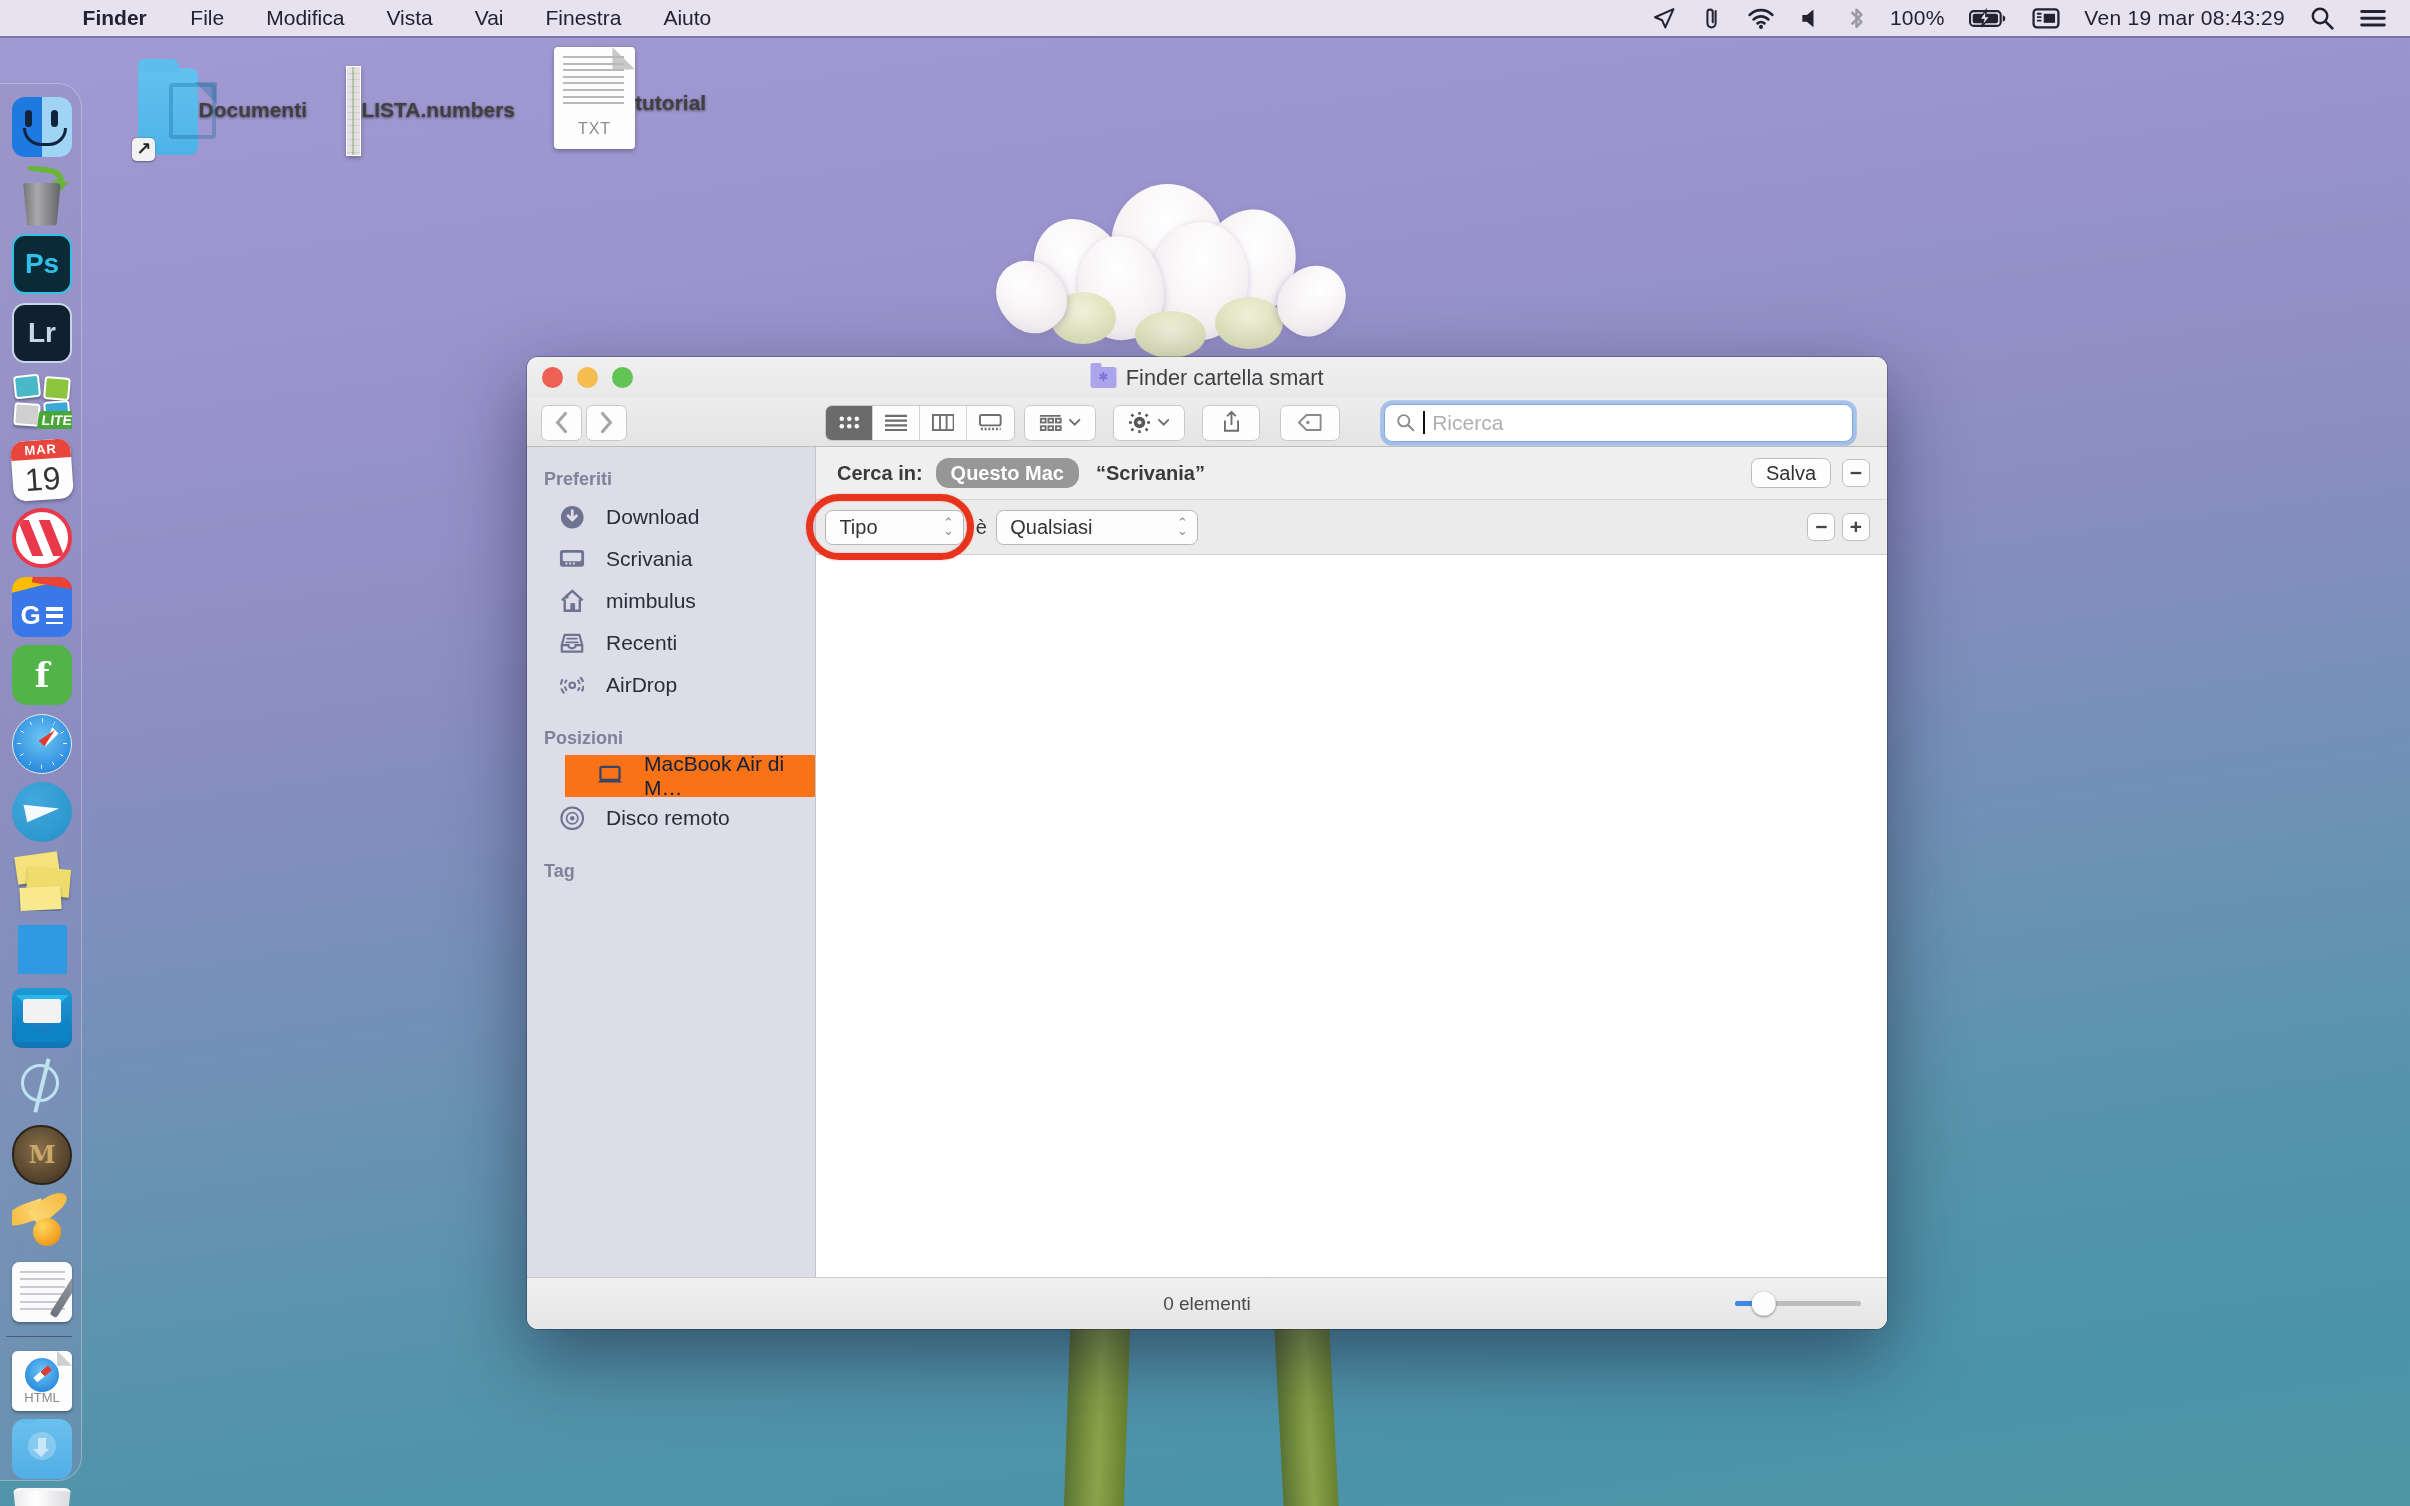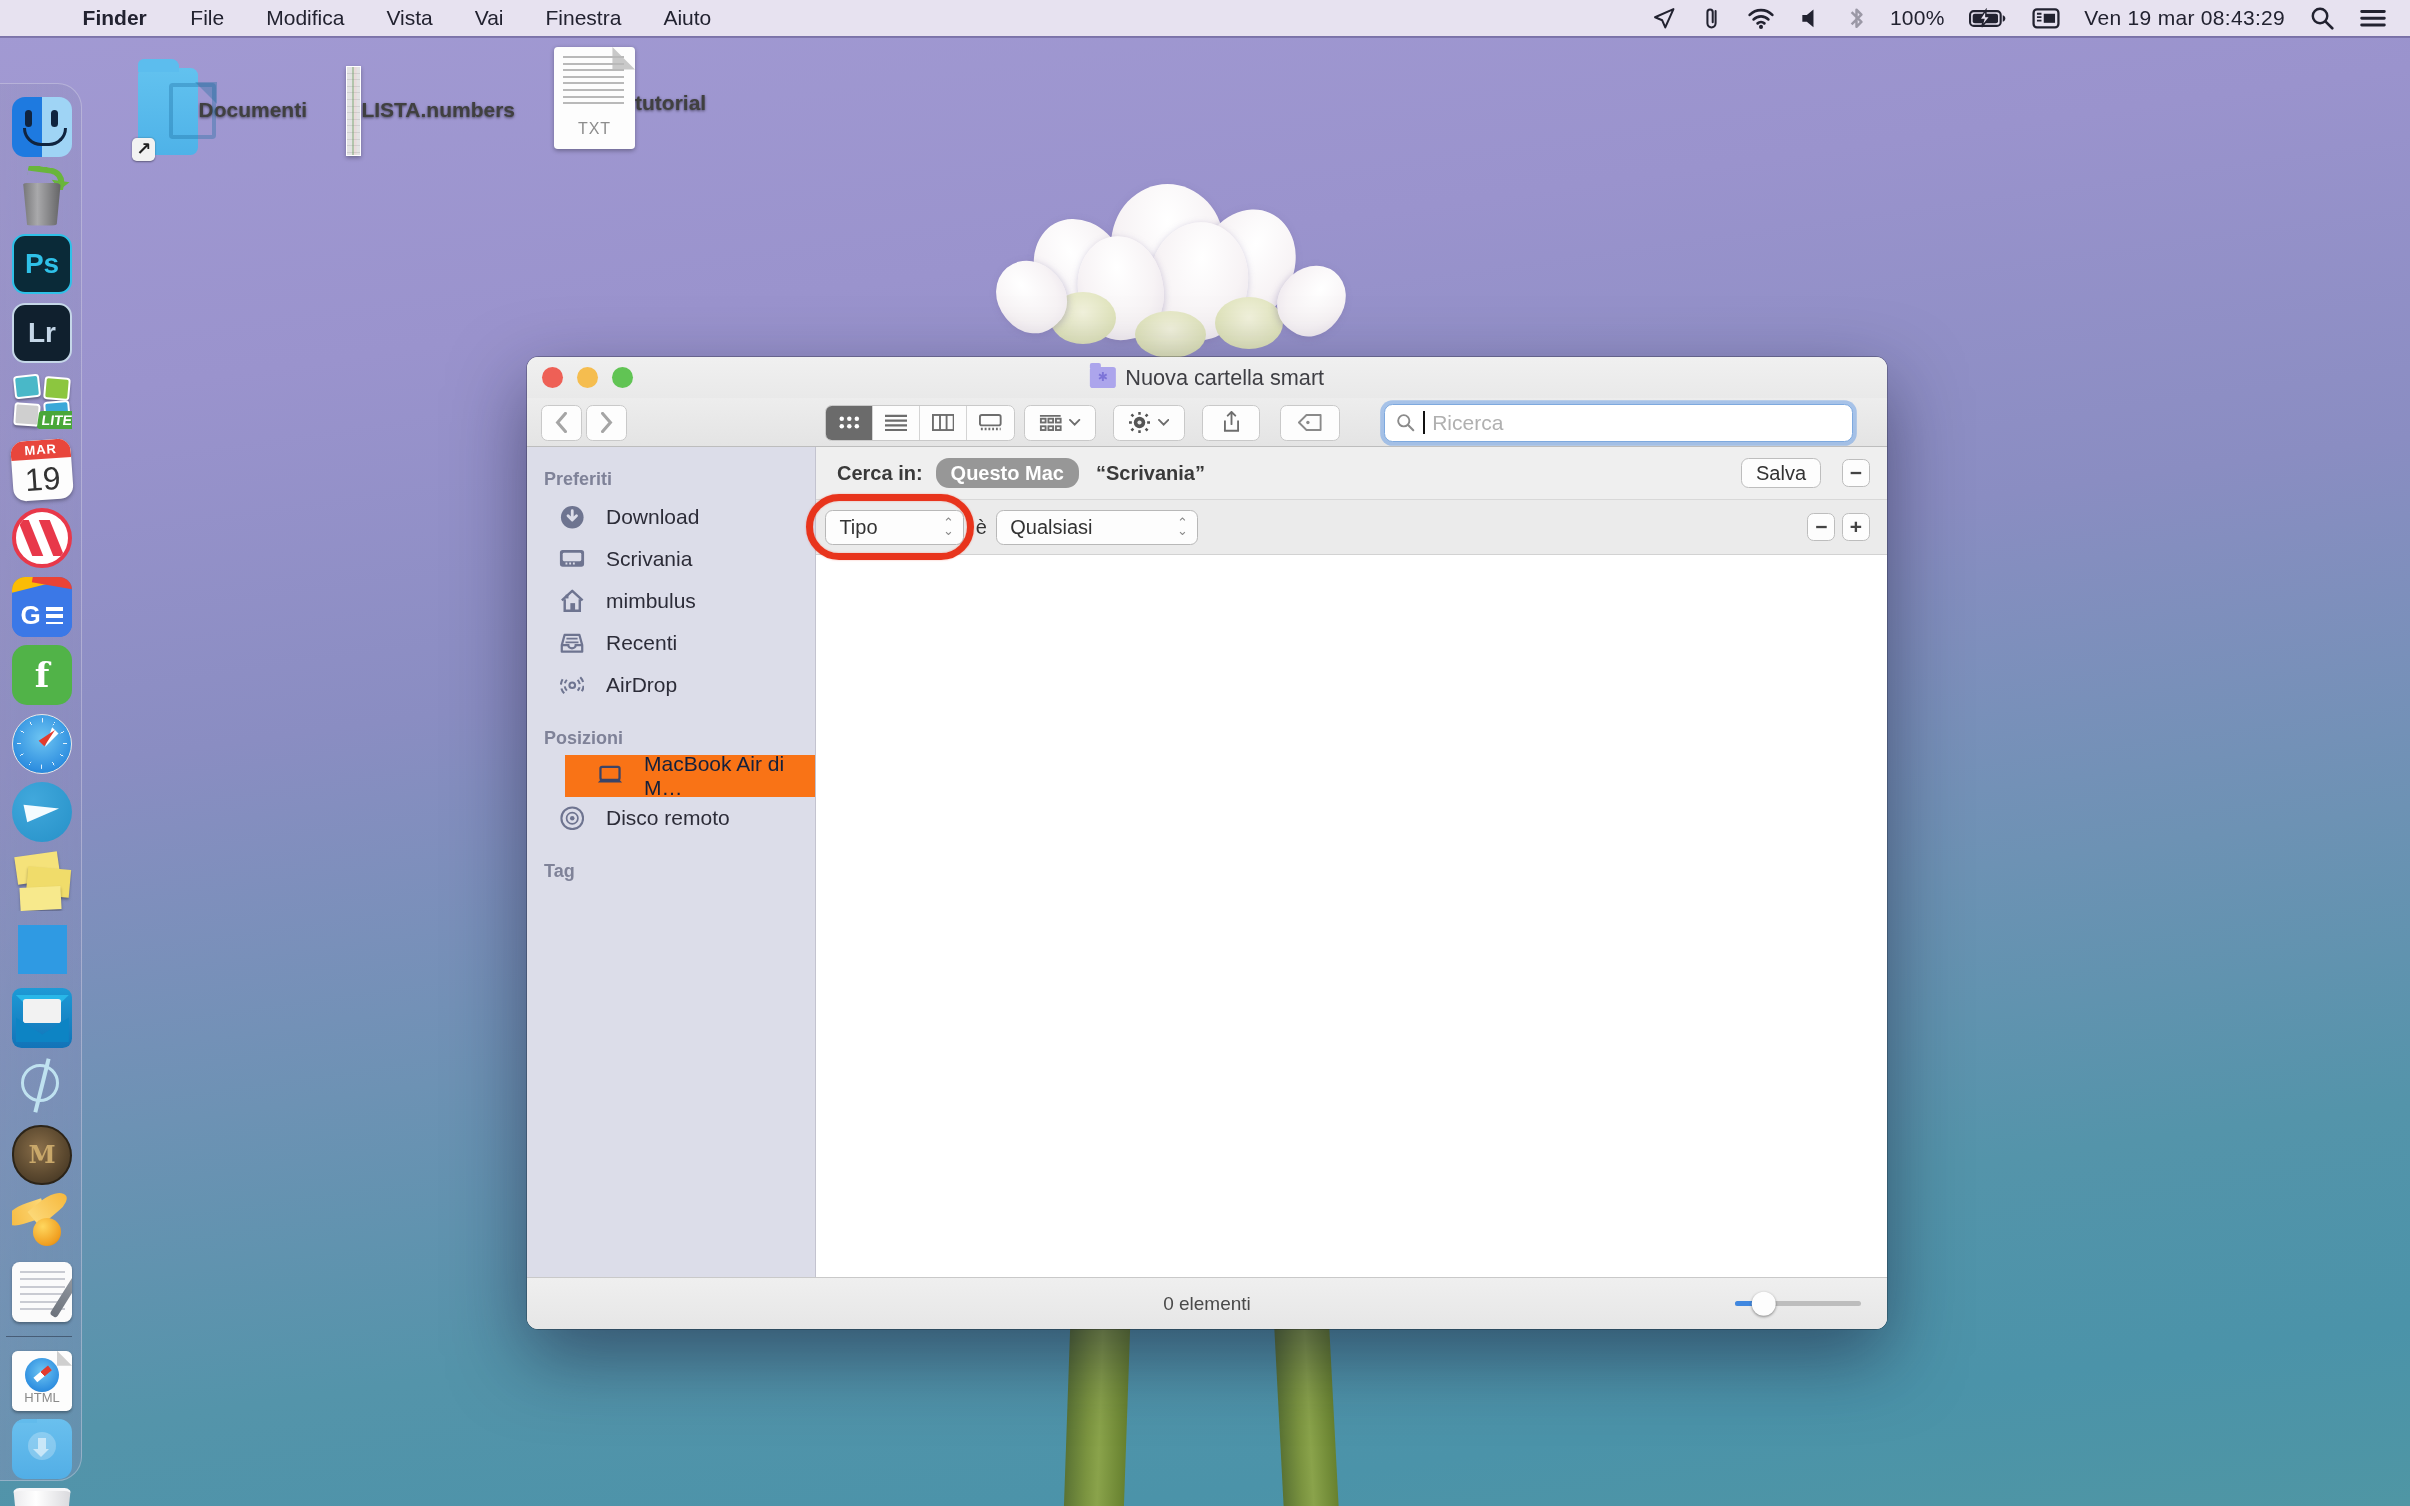--- a/index.html
+++ b/index.html
@@ -143,21 +143,21 @@
   .sb-head { padding:9.4px 0 5.6px 17px; font-size:18px; font-weight:bold; color:#7f8298; }
   .sb-item { height:42px; display:flex; align-items:center; gap:21px; padding-left:32px; }
   .sb-item.sel { background:#f97316; color:#14203c;margin-left:38px; }
   .sb-ico { width:26px; display:flex; justify-content:center; color:#6e7490; flex:0 0 auto; }
   .sb-item.sel .sb-ico { color:#3a4468; }
 
   .searchhdr { position:absolute; left:289px; right:0; top:90px; height:53px; background:#efefef; border-bottom:0.9px solid #d8d8d8; display:flex; align-items:center; font-size:20px; color:#3a3a3a; }
   .searchhdr .lbl { font-weight:bold; margin-left:21px; }
   .scope-pill { margin-left:13px; background:#979797; color:#fff; font-weight:bold; padding:3.8px 15px; border-radius:13px; font-size:20px; }
   .scope-alt { margin-left:17px; font-weight:bold; }
-  .hdr-right { margin-left:auto; display:flex; align-items:center; gap:21px; margin-right:17px; }
+  .hdr-right { margin-left:auto; display:flex; align-items:center; gap:11px; margin-right:17px; }
   .btn-white { background:#fdfdfd; border:0.9px solid #bdbdbd; border-radius:7.5px; font-size:20px; color:#333; padding:2.8px 14px; }
   .btn-mini { background:#fdfdfd; border:0.9px solid #bdbdbd; border-radius:6.6px; width:28px; height:28px; display:flex; align-items:center; justify-content:center; font-size:21px; font-weight:bold; color:#444; }
 
   .filterrow { position:absolute; left:289px; right:0; top:143px; height:55px; background:#ebebeb; border-bottom:0.9px solid #d2d2d2; display:flex; align-items:center; font-size:20px; color:#333; }
   .popup { background:#fdfdfd; border:0.9px solid #b8b8b8; border-radius:7.5px; height:35px; display:flex; align-items:center; padding:0 9.4px 0 13px; gap:9.4px; }
   .popup .chev { display:flex; flex-direction:column; line-height:8.5px; font-size:13px; color:#8a8a8a; margin-left:auto; }
   .pop-attr { width:139px; margin-left:9.4px; }
   .op { margin:0 9.4px 0 11.3px; }
   .pop-val { width:202px; }
   .fr-right { margin-left:auto; display:flex; gap:6.6px; margin-right:17px; }
@@ -382,21 +382,21 @@
 </div>
 
 <div class="window">
 
   <div class="titlebar">
     <span class="tl red"></span>
     <span class="tl yellow"></span>
     <span class="tl green"></span>
     <span class="win-title">
       <span class="smartfolder-ico"></span>
-      <span>Nuova cartella smart</span>
+      <span>Finder cartella smart</span>
     </span>
   </div>
 
   <div class="toolbar">
     <div class="tbtn" style="left:14px;width:41px;">
       <svg width="13" height="21" viewBox="0 0 10 16">
           <path d="M8 1 2 8l6 7" fill="none" stroke="#a5a5a5" stroke-width="2.4" stroke-linecap="round"></path>
         </svg>
     </div>
     <div class="tbtn" style="left:59px;width:41px;">

